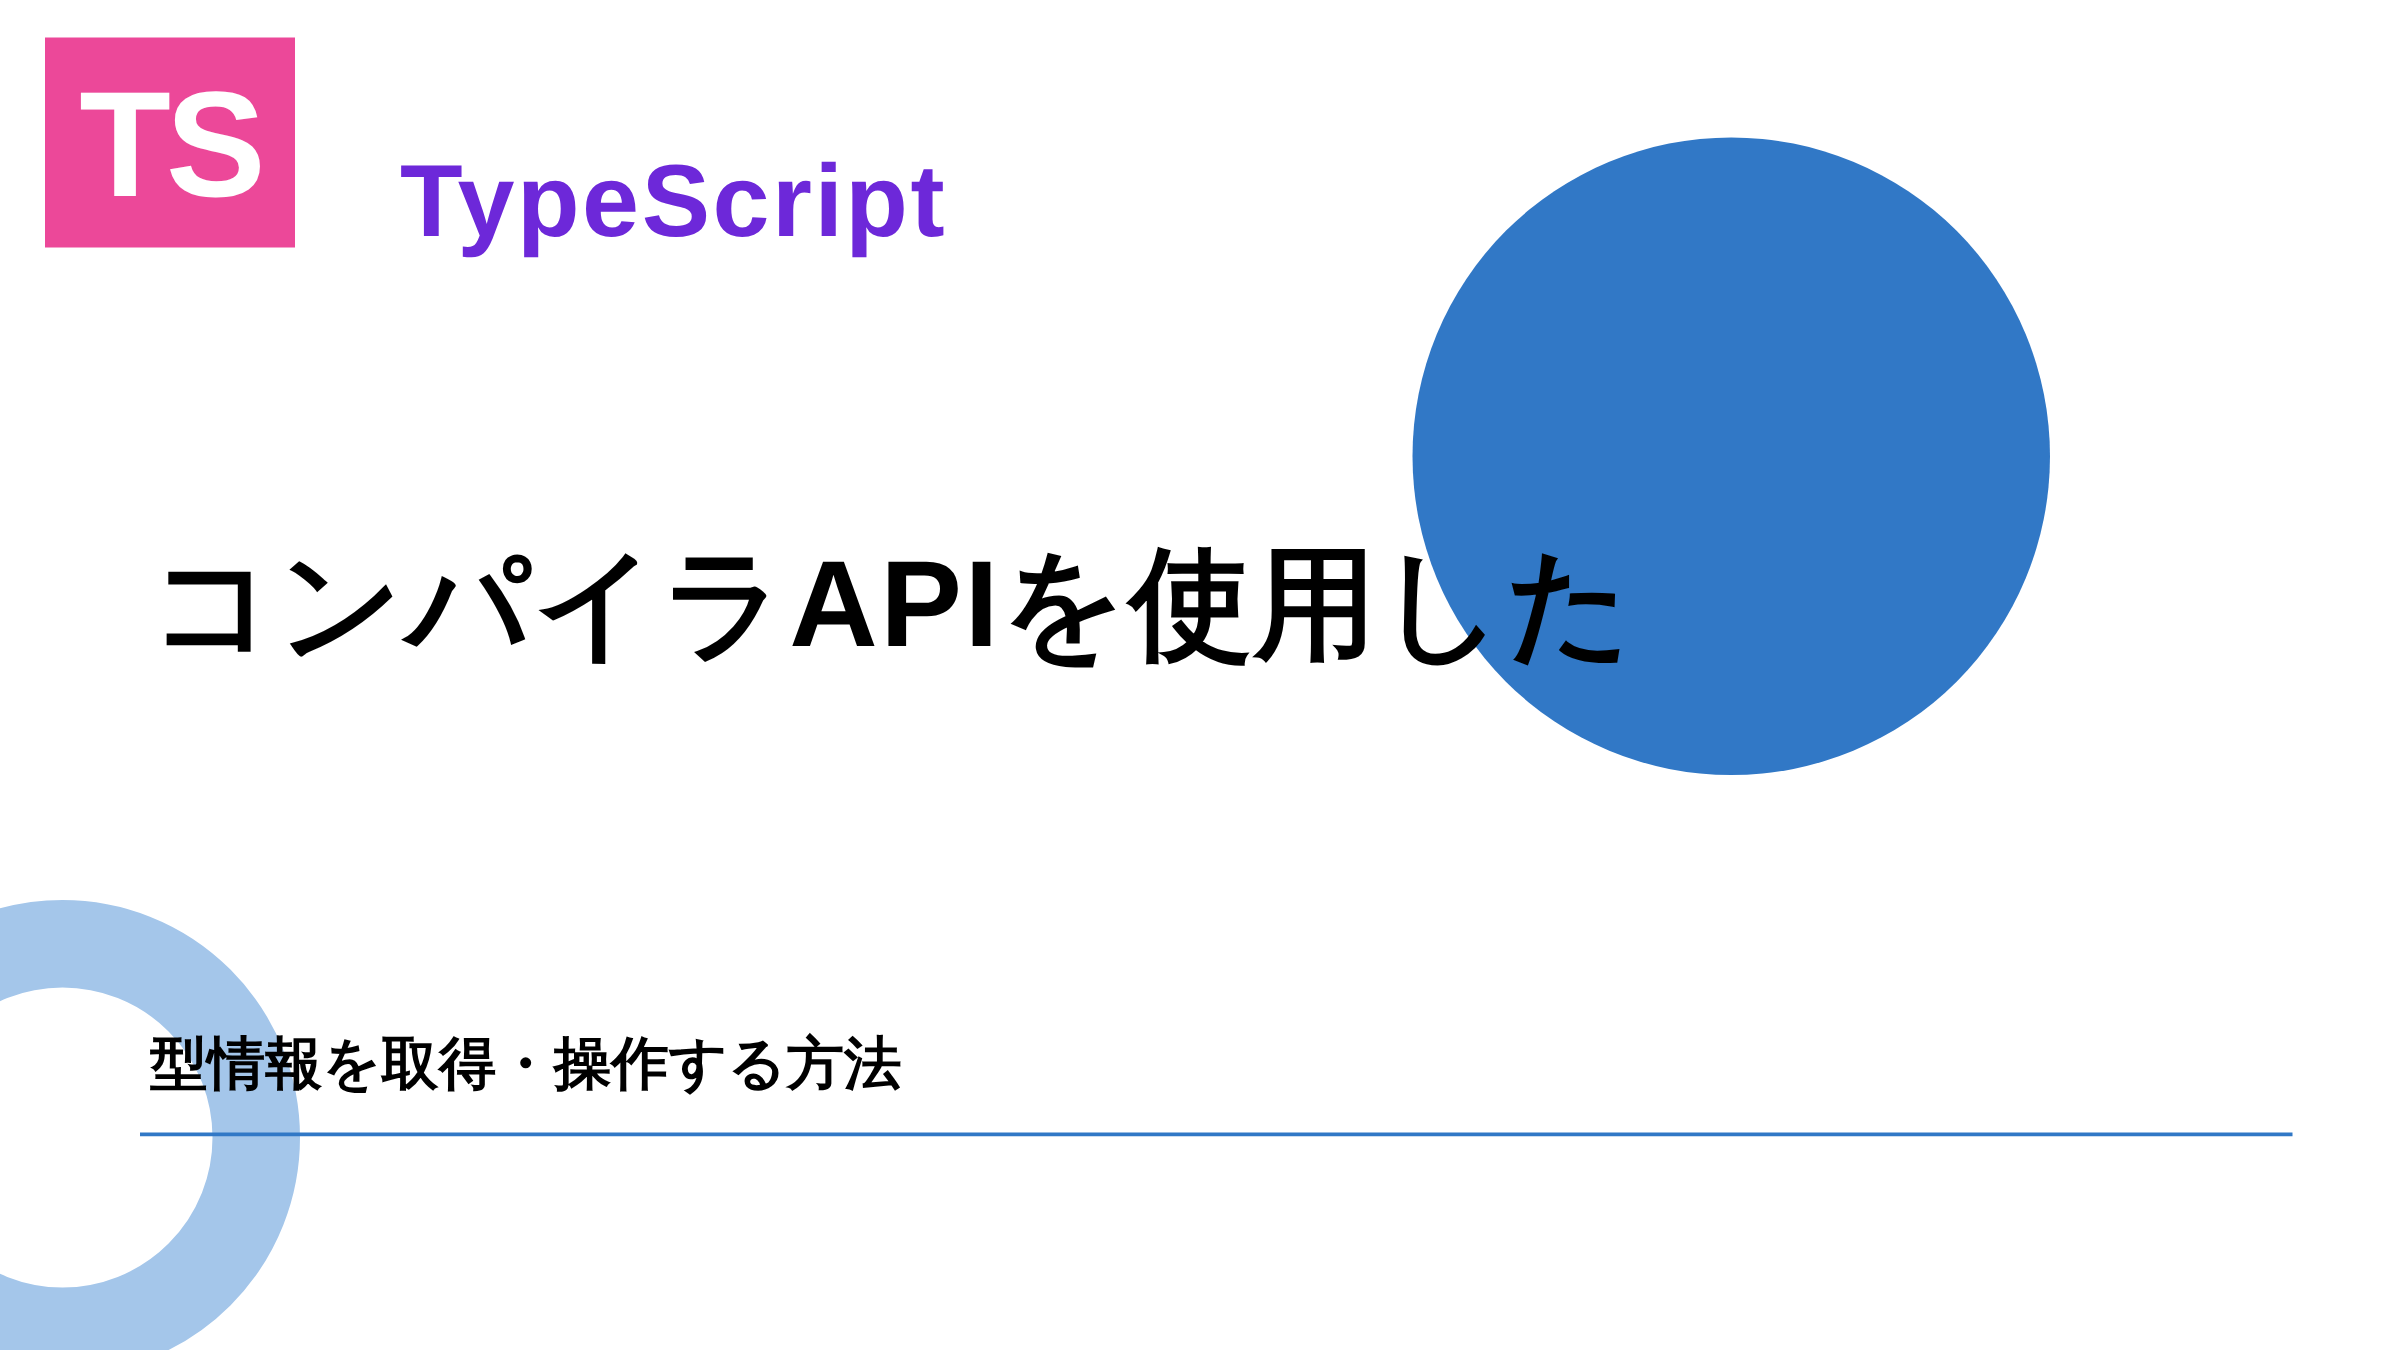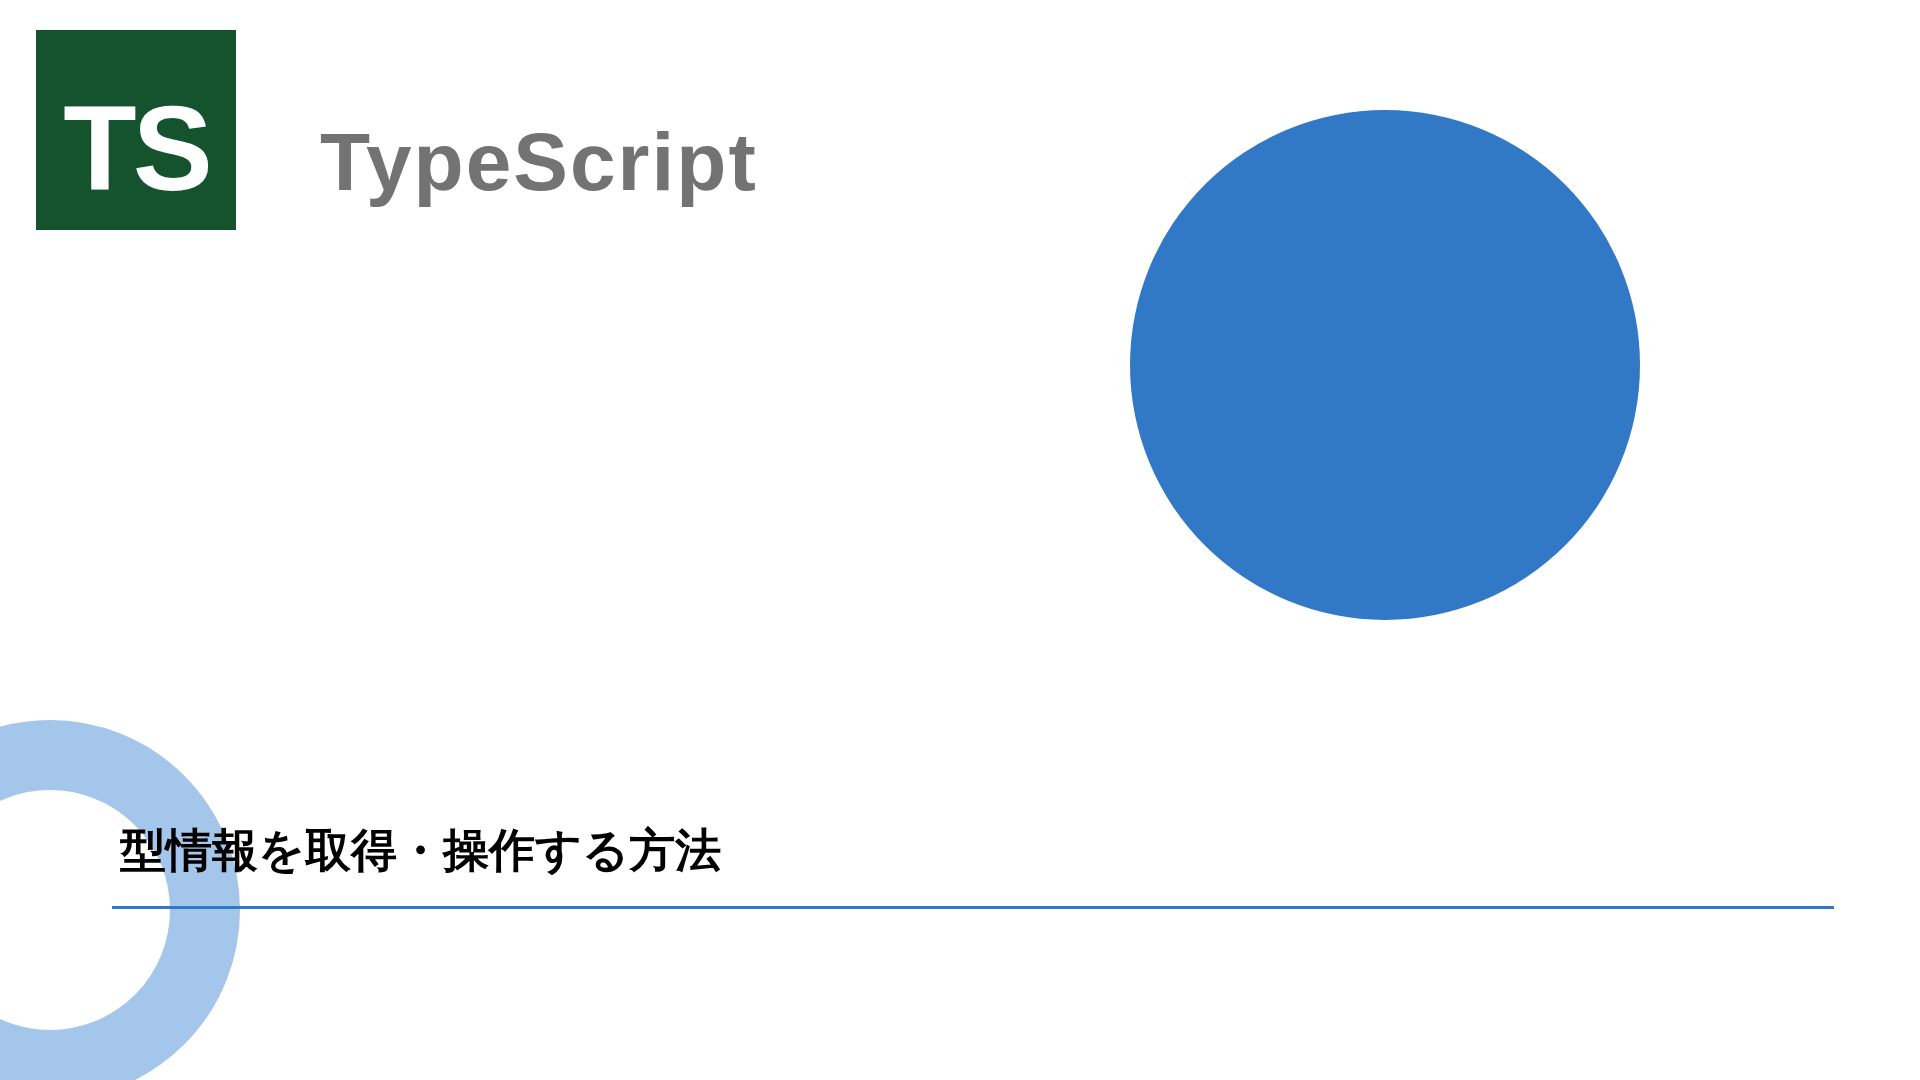--- a/index.html
+++ b/index.html
@@ -15,42 +15,42 @@
       position: relative;
       overflow: hidden;
       font-family: "Hiragino Sans", "Hiragino Kaku Gothic ProN", "Yu Gothic", "Meiryo", sans-serif;
     }
     
     .ts-logo {
       position: absolute;
       top: 30px;
       left: 36px;
       width: 200px;
-      height: 200px;
-      background: #14532d;
+      height: 168px;
+      background: #ec4899;
       display: flex;
       align-items: flex-end;
       justify-content: center;
       padding-bottom: 22px;
     }
     
     .ts-logo-text {
       color: #ffffff;
       font-size: 120px;
       font-weight: 700;
       font-family: "Segoe UI", Arial, sans-serif;
       letter-spacing: -4px;
       line-height: 1;
     }
     
     .brand-name {
       position: absolute;
       top: 115px;
       left: 320px;
-      color: #737373;
+      color: #6d28d9;
       font-size: 82px;
       font-weight: 600;
       font-family: "Comic Sans MS", "Segoe UI", cursive, sans-serif;
       letter-spacing: 2px;
     }
     
     .large-circle {
       position: absolute;
       top: 110px;
       left: 1130px;
@@ -108,17 +108,18 @@
 <div class="large-circle"></div>
 <div class="ring-circle"></div>
 
 <div class="ts-logo">
   <span class="ts-logo-text">TS</span>
 </div>
 
 <div class="brand-name">TypeScript</div>
 
 <div class="main-title">
+  <div>コンパイラAPIを使用した</div>
 </div>
 
 <div class="subtitle">型情報を取得・操作する方法</div>
 
 <div class="divider"></div>
 
 </body></html>

